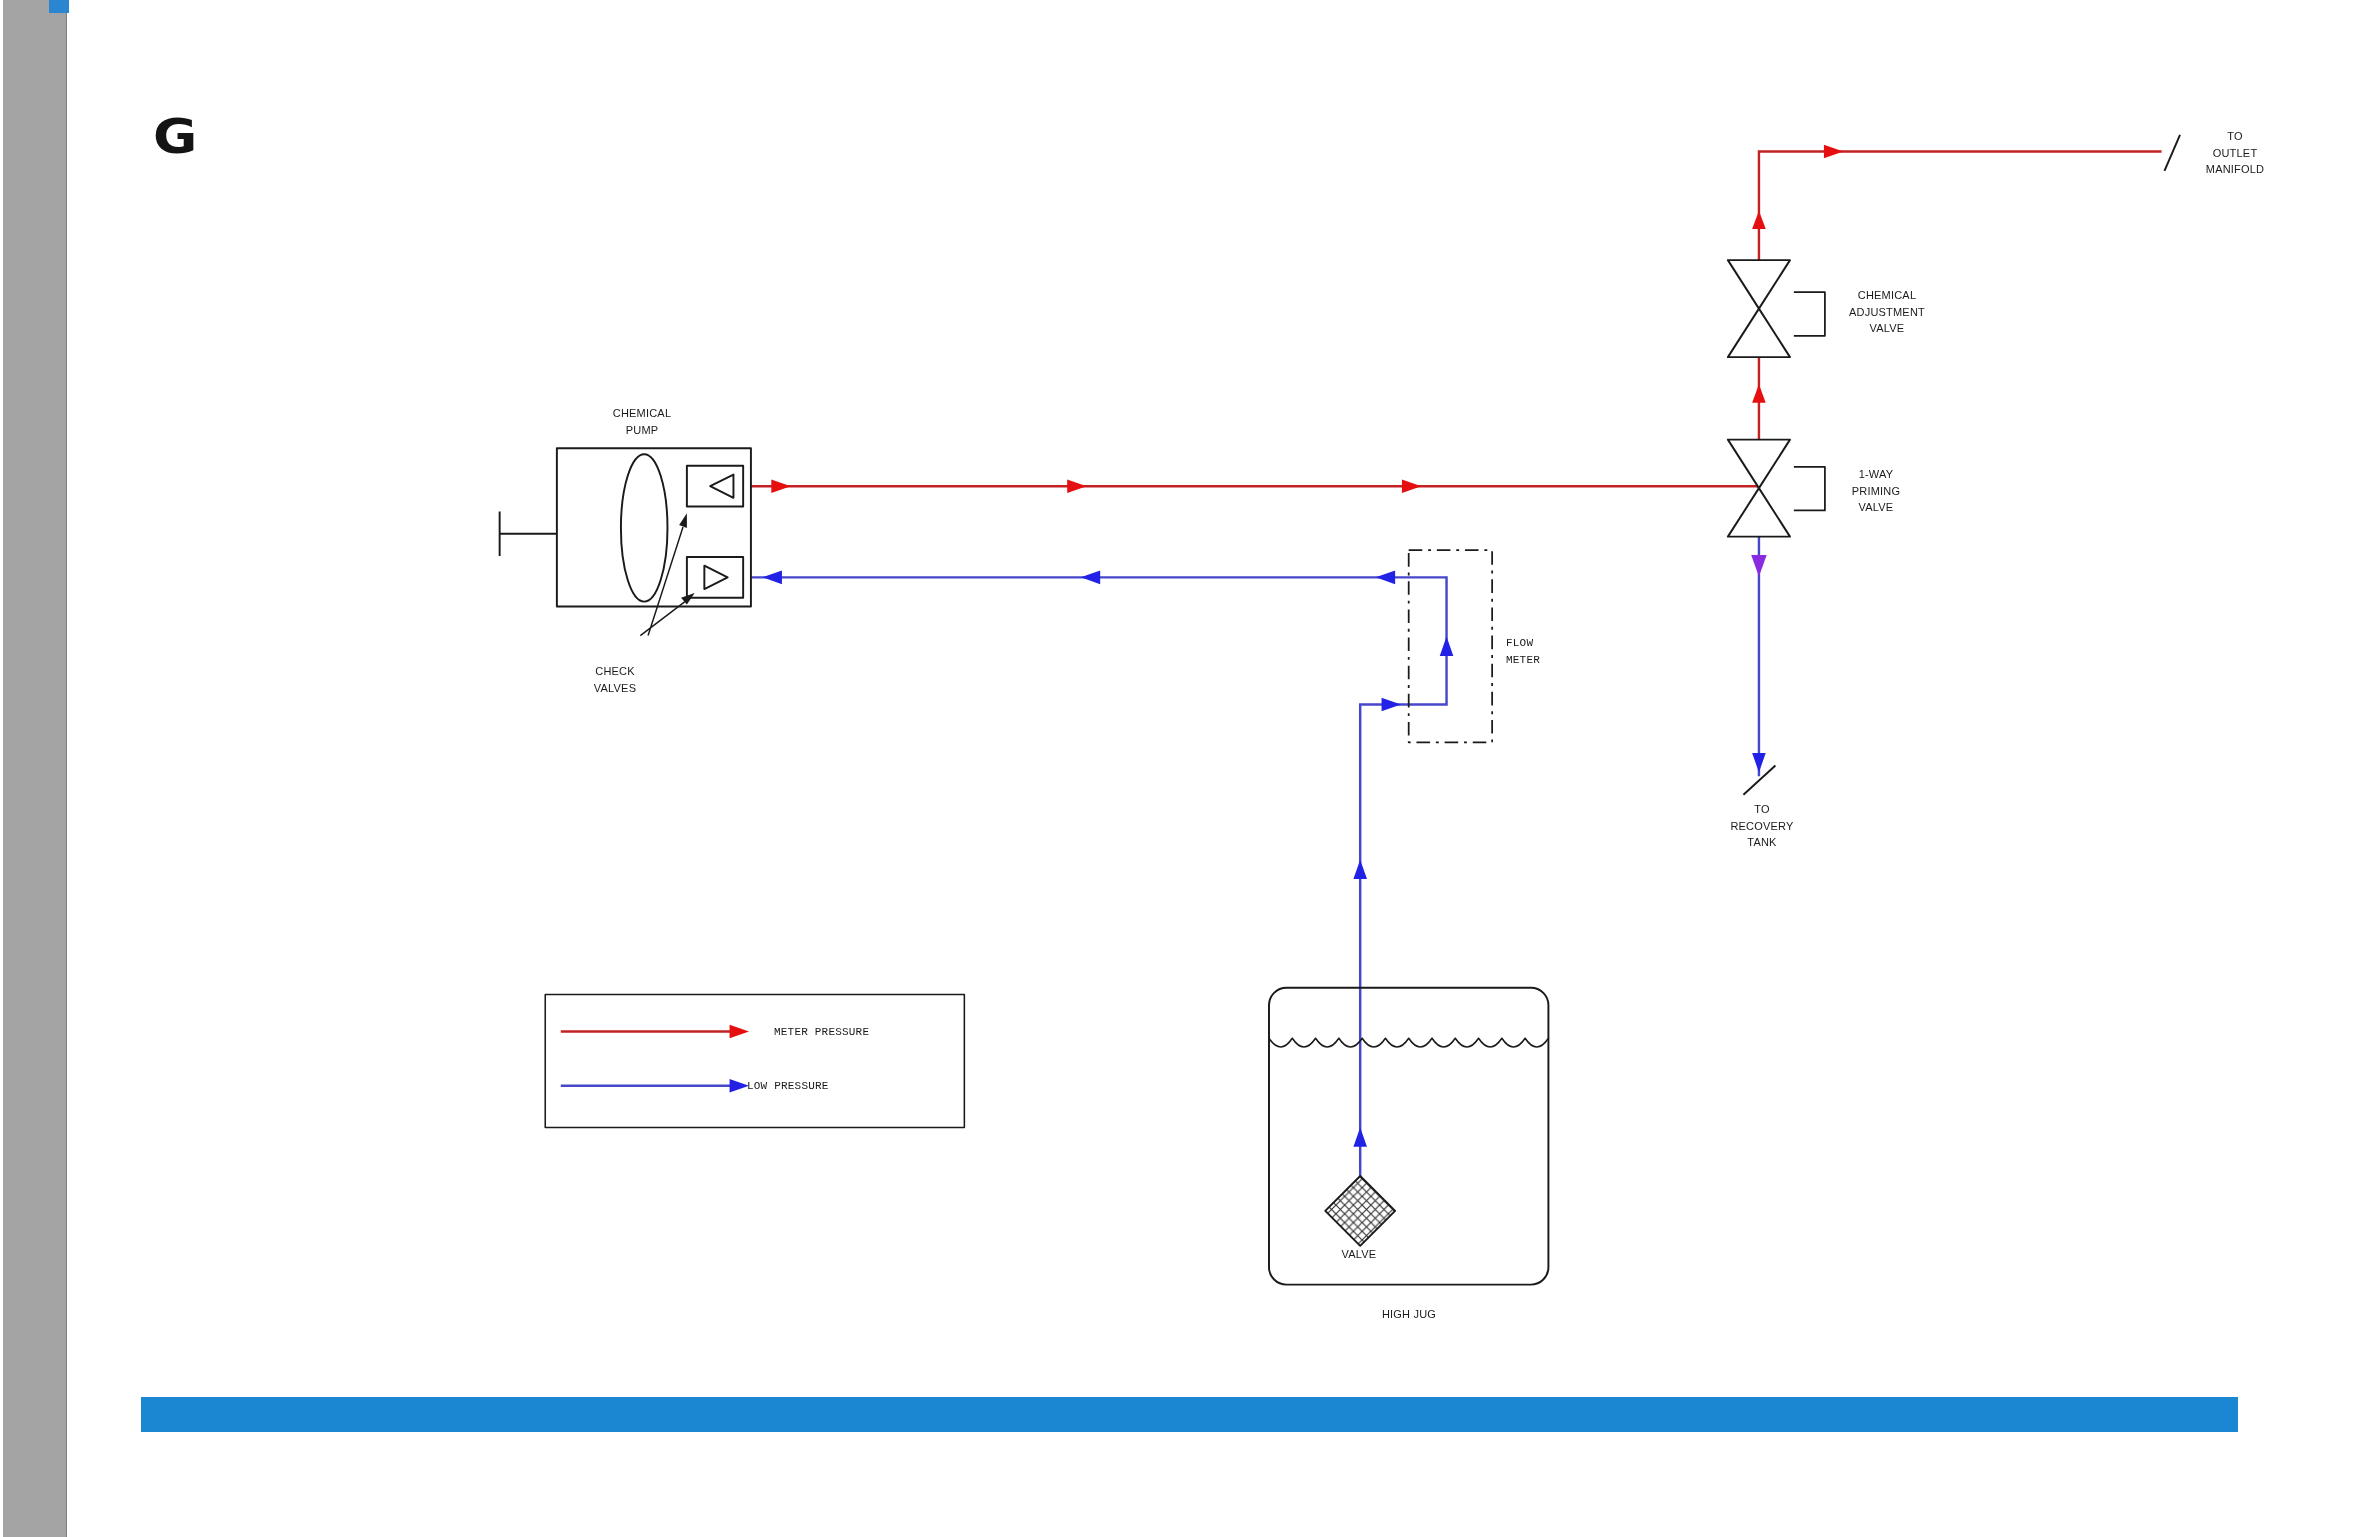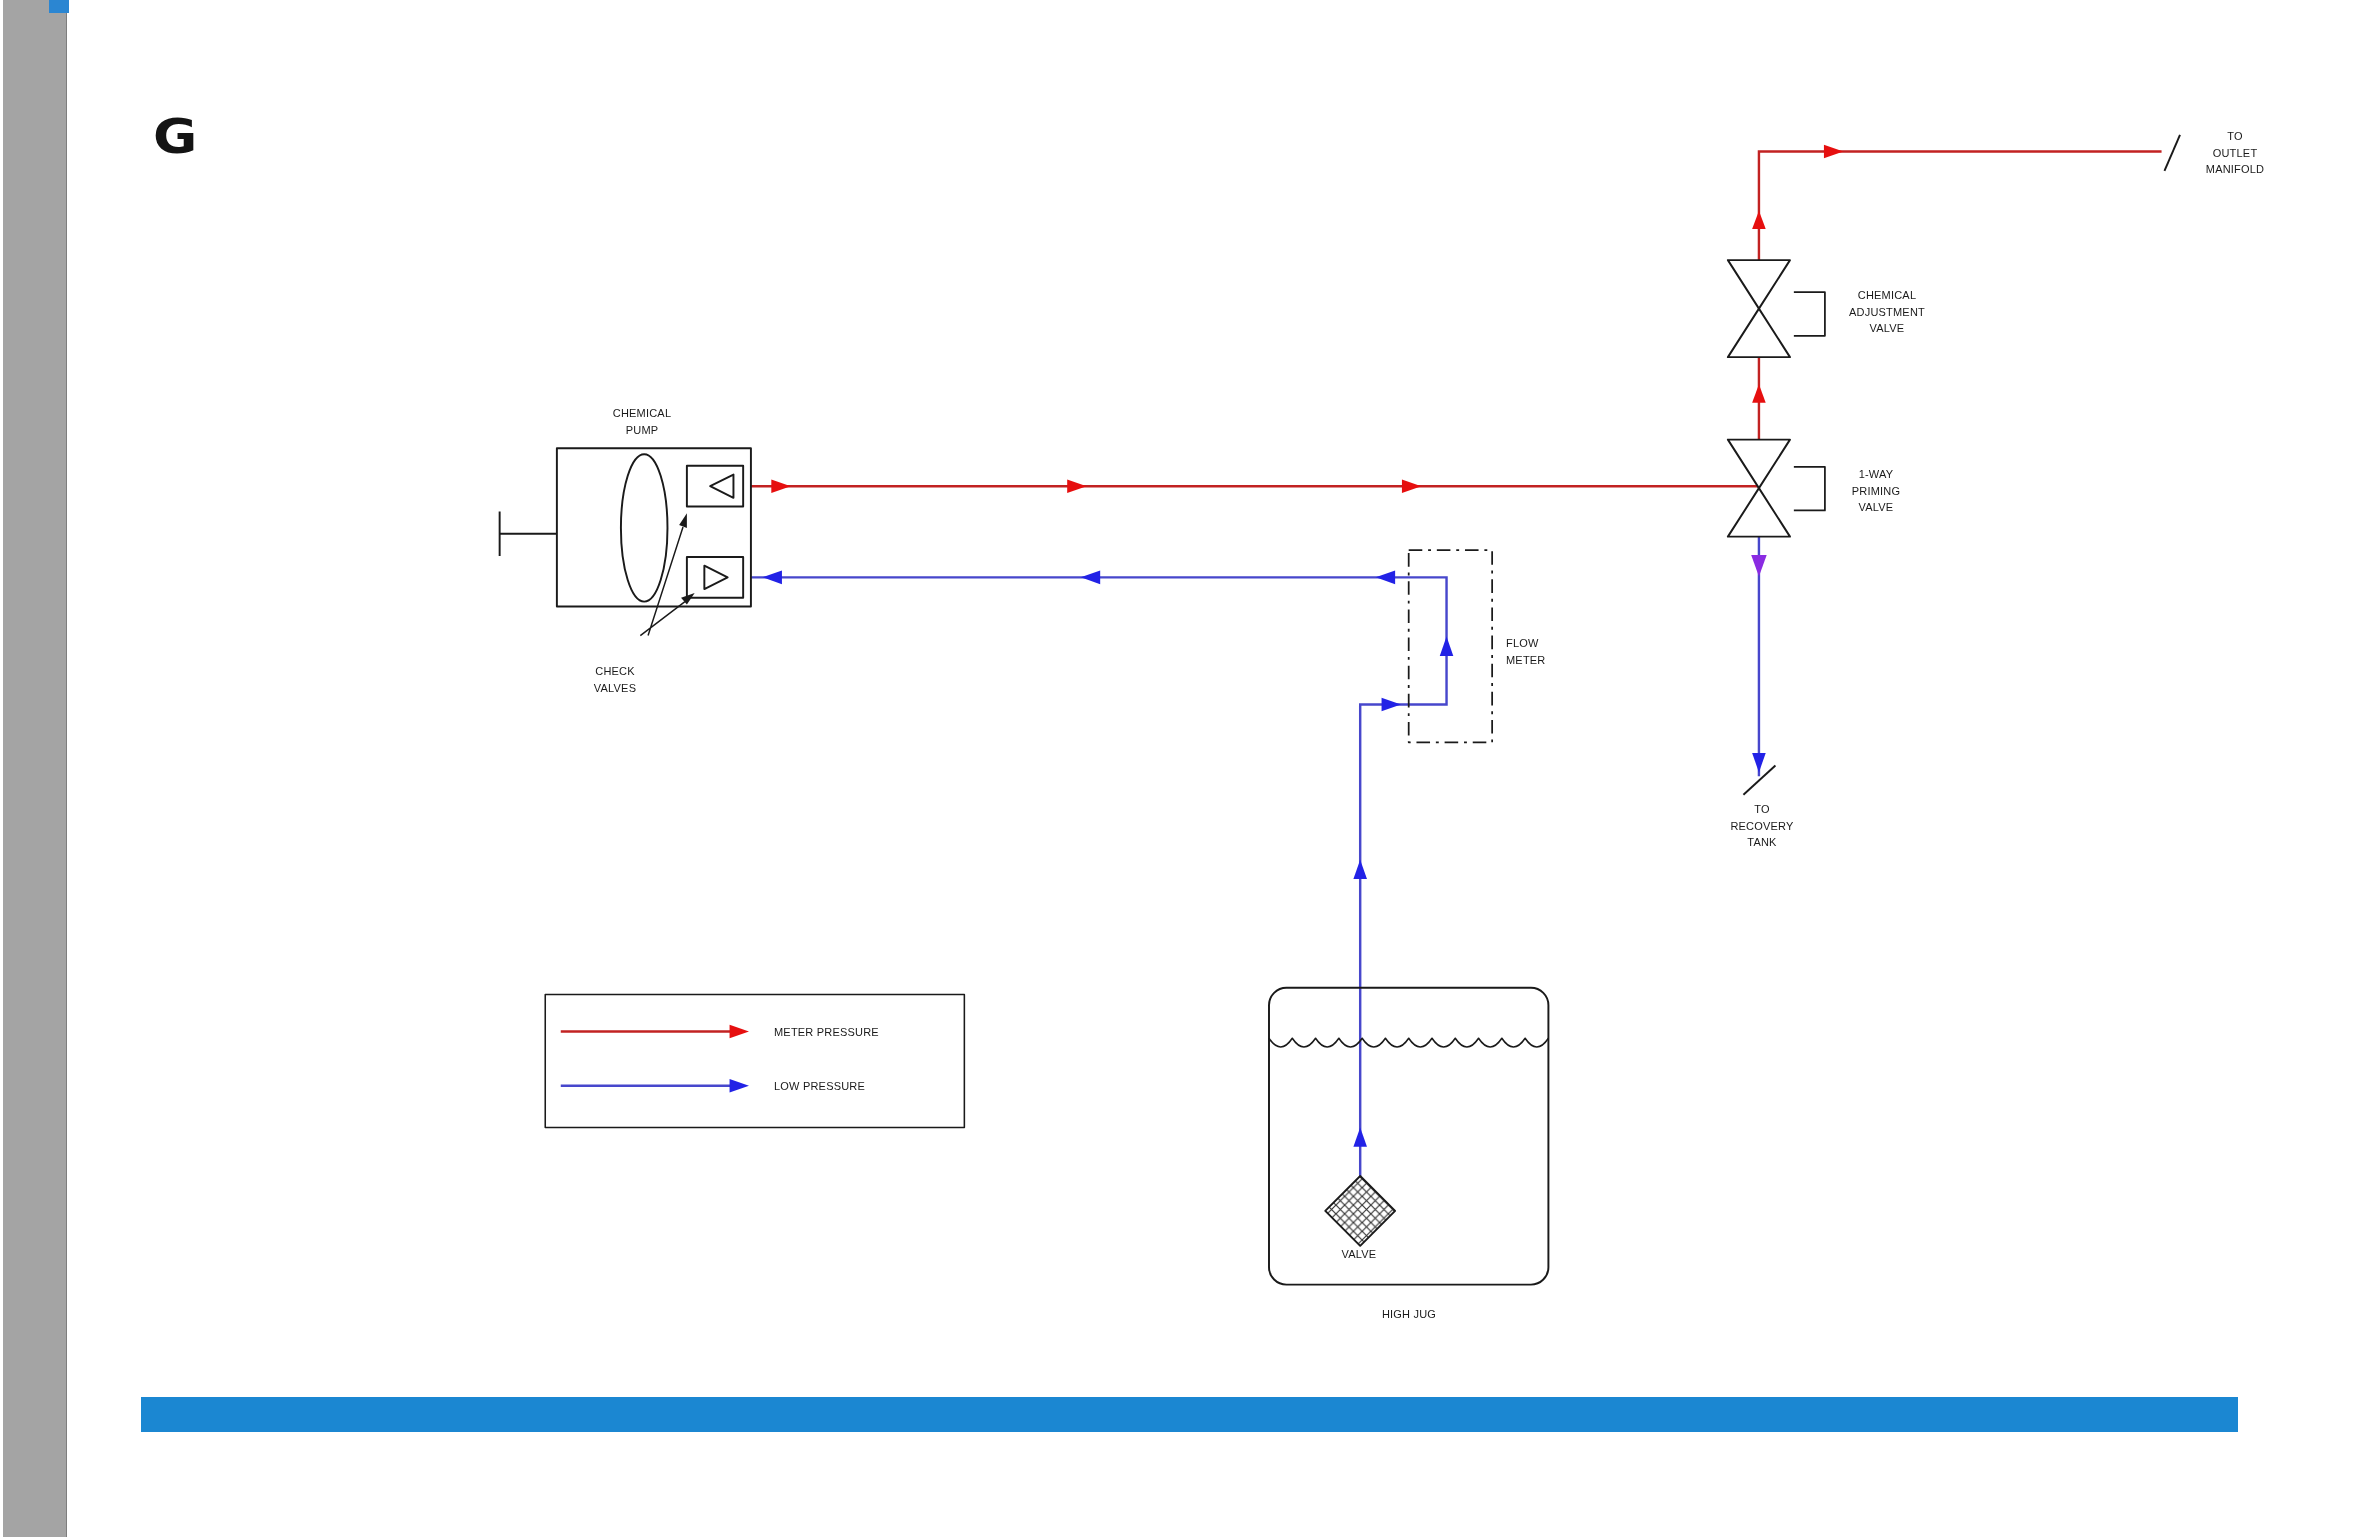--- a/index.html
+++ b/index.html
@@ -7,21 +7,21 @@
           font-family:"Liberation Sans",sans-serif;color:#1a1a1a;}
   .sidebar{position:absolute;left:2.9px;top:0;width:63px;height:1537px;background:#a4a4a4;
            border-right:1px solid #7e7e7e;}
   .sidebar-chip{position:absolute;left:49px;top:0;width:20.4px;height:12.6px;background:#2b86d2;}
   .bottombar{position:absolute;left:141px;top:1397px;width:2097px;height:35px;background:#1b87d2;}
   .logo{position:absolute;left:153px;top:105px;font-size:54px;font-weight:bold;color:#141414;
         font-family:"DejaVu Sans",sans-serif;transform:scaleY(.9);letter-spacing:-1.9px;}
   .diagram{position:absolute;left:0;top:0;}
   .lbl{position:absolute;font-size:11px;line-height:16.5px;letter-spacing:0.2px;color:#1a1a1a;
        white-space:pre-line;text-align:center;transform:translate(-50%,-50%);}
-  .lbl.left{transform:translate(0,-50%);text-align:left;}
+  .lbl.left{transform:translate(0,-50%);text-align:left;font-family:Liberation Mono, monospace;}
 </style>
 </head>
 <body>
 
 <div class="screen">
 
   <div class="sidebar"></div>
   <div class="sidebar-chip"></div>
   <div class="logo">G</div>
   <div class="bottombar"></div>
@@ -119,16 +119,16 @@
 VALVE</div>
   <div class="lbl" style="left:2235px;top:153px">TO
 OUTLET
 MANIFOLD</div>
   <div class="lbl" style="left:1762px;top:826px">TO
 RECOVERY
 TANK</div>
   <div class="lbl" style="left:1359px;top:1254px">VALVE</div>
   <div class="lbl" style="left:1409px;top:1314px">HIGH JUG</div>
   <div class="lbl left" style="left:774px;top:1032px">METER PRESSURE</div>
-  <div class="lbl left" style="left:774px;top:1086px">LOW PRESSURE</div>
+  <div class="lbl left" style="left:747px;top:1086px">LOW PRESSURE</div>
 
 </div>
 
 
 </body></html>

